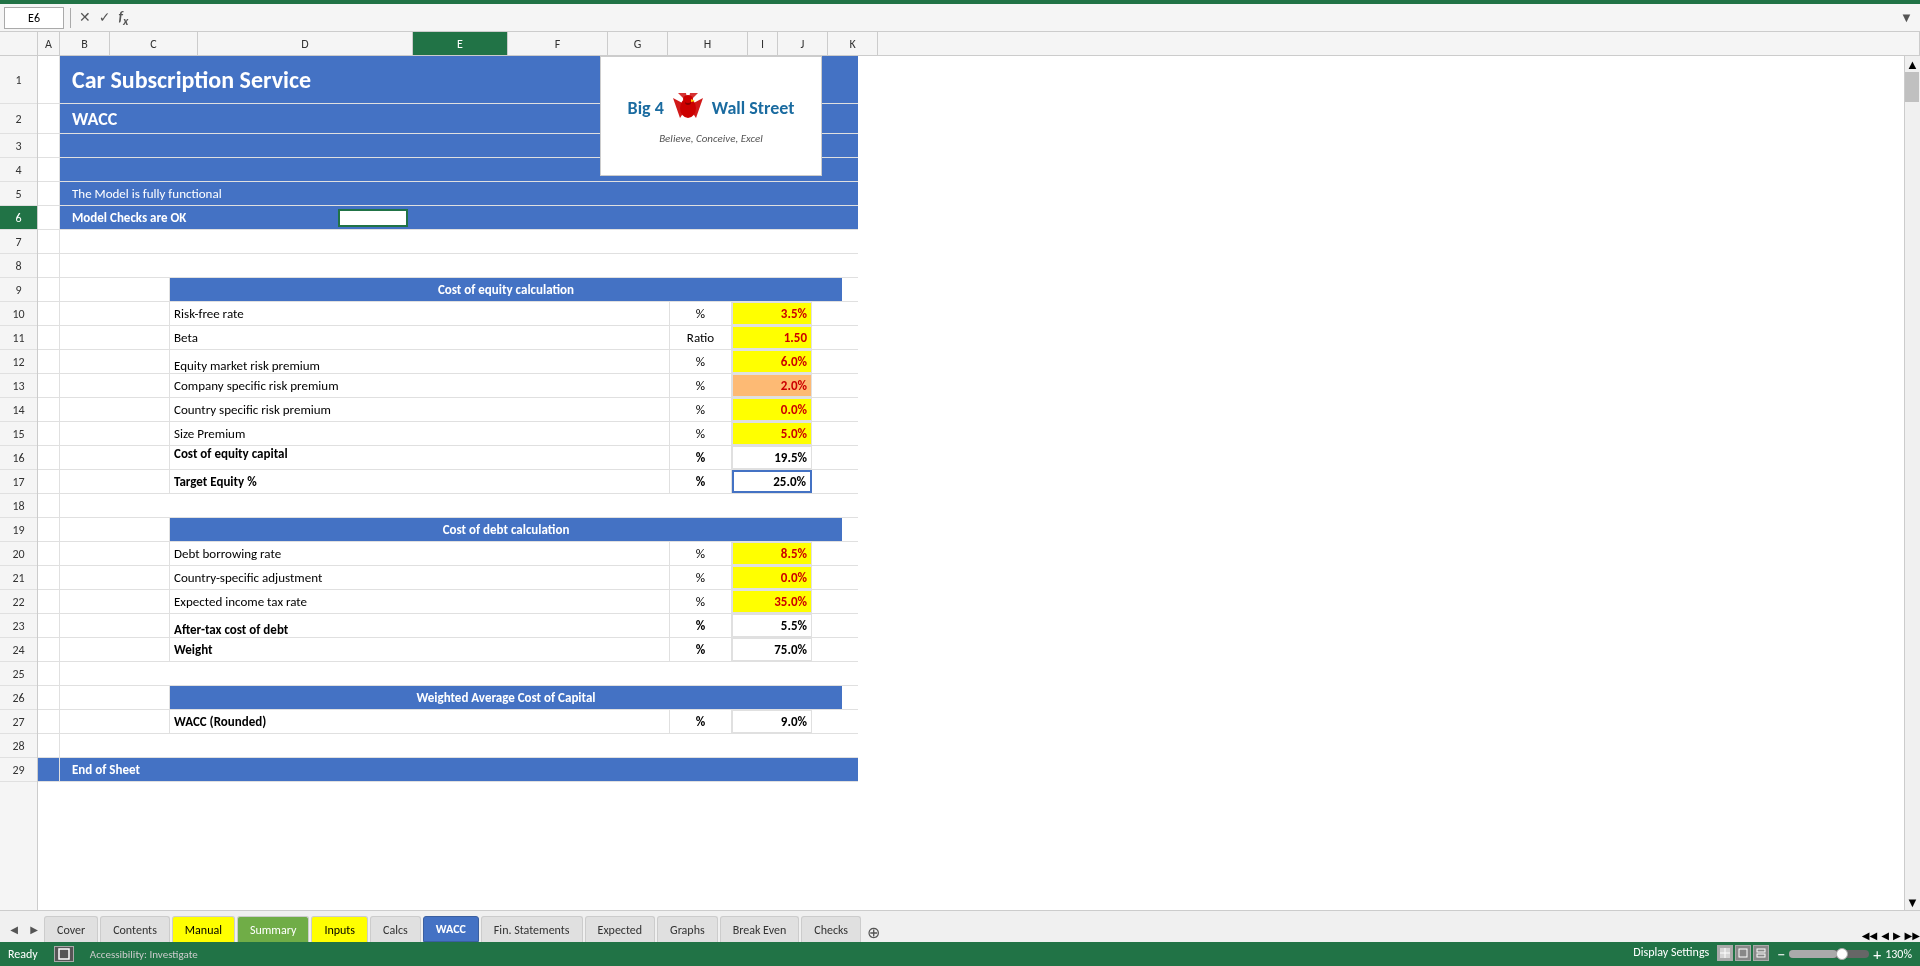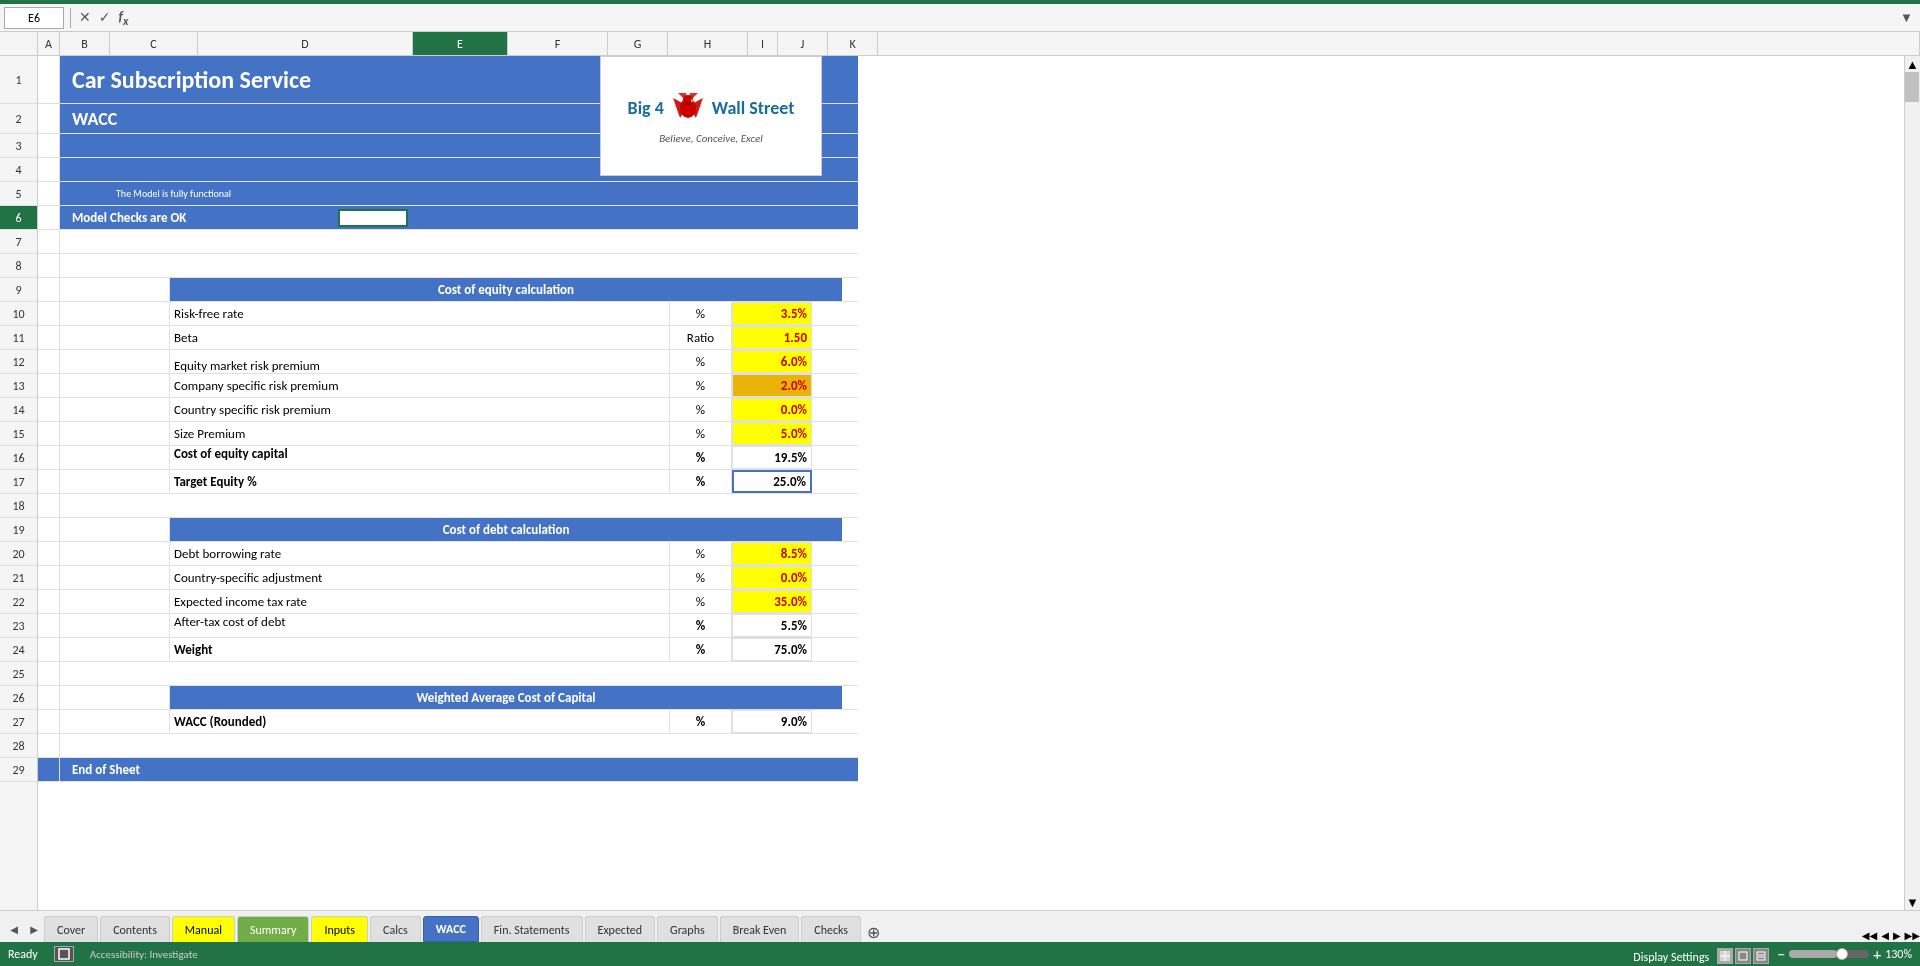--- a/index.html
+++ b/index.html
@@ -49,21 +49,21 @@
     .tab.yellow { background: #ffff00; color: #000; }
     .tab.green { background: #70ad47; color: white; }
     .tab.active-blue { background: #4472c4; color: white; font-weight: bold; }
     .add-sheet { font-size: 16px; color: #555; cursor: pointer; margin-left: 4px; }
 
     
     .status-bar {
       height: 24px; background: #217346; display: flex; align-items: center;
       padding: 0 8px; gap: 16px; color: white; font-size: 12px;
     }
-    .status-right { margin-left: auto; display: flex; align-items: flex-end; gap: 8px; }
+    .status-right { margin-left: auto; display: flex; align-items: flex-start; gap: 8px; }
     .zoom-text { font-size: 12px; color: white; }
   </style>
 </head>
 <body>
 
 <div style="height:4px; background:#217346; width:100%;"></div>
 
 <div class="formula-bar">
   <div class="cell-ref-box">E6</div>
   <div class="formula-bar-divider"></div>
@@ -154,21 +154,21 @@
 
       <div style="display:flex; height:24px; border-bottom:1px solid #e0e0e0;">
         <div style="width:22px; border-right:1px solid #e0e0e0;"></div>
         <div style="width:540px; background:#4472c4;"></div>
         <div style="width:258px; background:#4472c4;"></div>
       </div>
 
       <div style="display:flex; height:24px; border-bottom:1px solid #e0e0e0;">
         <div style="width:22px; border-right:1px solid #e0e0e0;"></div>
         <div style="width:540px; background:#4472c4; display:flex; align-items:center; padding:0 12px;">
-          <span style="color:white; font-size:10px;margin-left:44px;">The Model is fully functional</span>
+          <span style="color:white; font-size:13px;">The Model is fully functional</span>
         </div>
         <div style="width:258px; background:#4472c4;"></div>
       </div>
 
       <div style="display:flex; height:24px; border-bottom:1px solid #e0e0e0;">
         <div style="width:22px; border-right:1px solid #e0e0e0;"></div>
         <div style="width:265px; background:#4472c4; display:flex; align-items:center; padding:0 12px;">
           <span style="color:white; font-size:13px; font-weight:bold;">Model Checks are OK</span>
         </div>
         <div style="width:95px; background:#4472c4; display:flex; align-items:center; justify-content:center;">
@@ -243,21 +243,21 @@
 
       <div style="display:flex; height:24px; border-bottom:1px solid #e0e0e0;">
         <div style="width:22px; border-right:1px solid #e0e0e0;"></div>
         <div style="width:110px; border-right:1px solid #e0e0e0;"></div>
         <div style="width:500px; border-right:1px solid #e0e0e0; padding:0 4px; display:flex; align-items:center;">
           <span>Company specific risk premium</span>
         </div>
         <div style="width:62px; border-right:1px solid #e0e0e0; display:flex; align-items:center; justify-content:center;">
           <span>%</span>
         </div>
-        <div style="width:80px; background:#eab308; border:1px solid #e0e0e0; display:flex; align-items:center; justify-content:flex-end; padding-right:4px; font-weight:bold; color:#cc0000;">
+        <div style="width:80px; background:#fdba74; border:1px solid #e0e0e0; display:flex; align-items:center; justify-content:flex-end; padding-right:4px; font-weight:bold; color:#cc0000;">
           <span>2.0%</span>
         </div>
         <div style="width:46px;"></div>
       </div>
 
       <div style="display:flex; height:24px; border-bottom:1px solid #e0e0e0;">
         <div style="width:22px; border-right:1px solid #e0e0e0;"></div>
         <div style="width:110px; border-right:1px solid #e0e0e0;"></div>
         <div style="width:500px; border-right:1px solid #e0e0e0; padding:0 4px; display:flex; align-items:center;">
           <span>Country specific risk premium</span>
@@ -370,21 +370,21 @@
         </div>
         <div style="width:80px; background:#ffff00; border:1px solid #e0e0e0; display:flex; align-items:center; justify-content:flex-end; padding-right:4px; font-weight:bold; color:#cc0000;">
           <span>35.0%</span>
         </div>
         <div style="width:46px;"></div>
       </div>
 
       <div style="display:flex; height:24px; border-bottom:1px solid #e0e0e0;">
         <div style="width:22px; border-right:1px solid #e0e0e0;"></div>
         <div style="width:110px; border-right:1px solid #e0e0e0;"></div>
-        <div style="width:500px; border-right:1px solid #e0e0e0; padding:0 4px; display:flex; align-items:flex-start; font-weight:normal;">
+        <div style="width:500px; border-right:1px solid #e0e0e0; padding:0 4px; display:flex; align-items:flex-end; font-weight:bold;">
           <span>After-tax cost of debt</span>
         </div>
         <div style="width:62px; border-right:1px solid #e0e0e0; display:flex; align-items:center; justify-content:center; font-weight:bold;">
           <span>%</span>
         </div>
         <div style="width:80px; background:white; border:1px solid #e0e0e0; display:flex; align-items:center; justify-content:flex-end; padding-right:4px; font-weight:bold;">
           <span>5.5%</span>
         </div>
         <div style="width:46px;"></div>
       </div>

